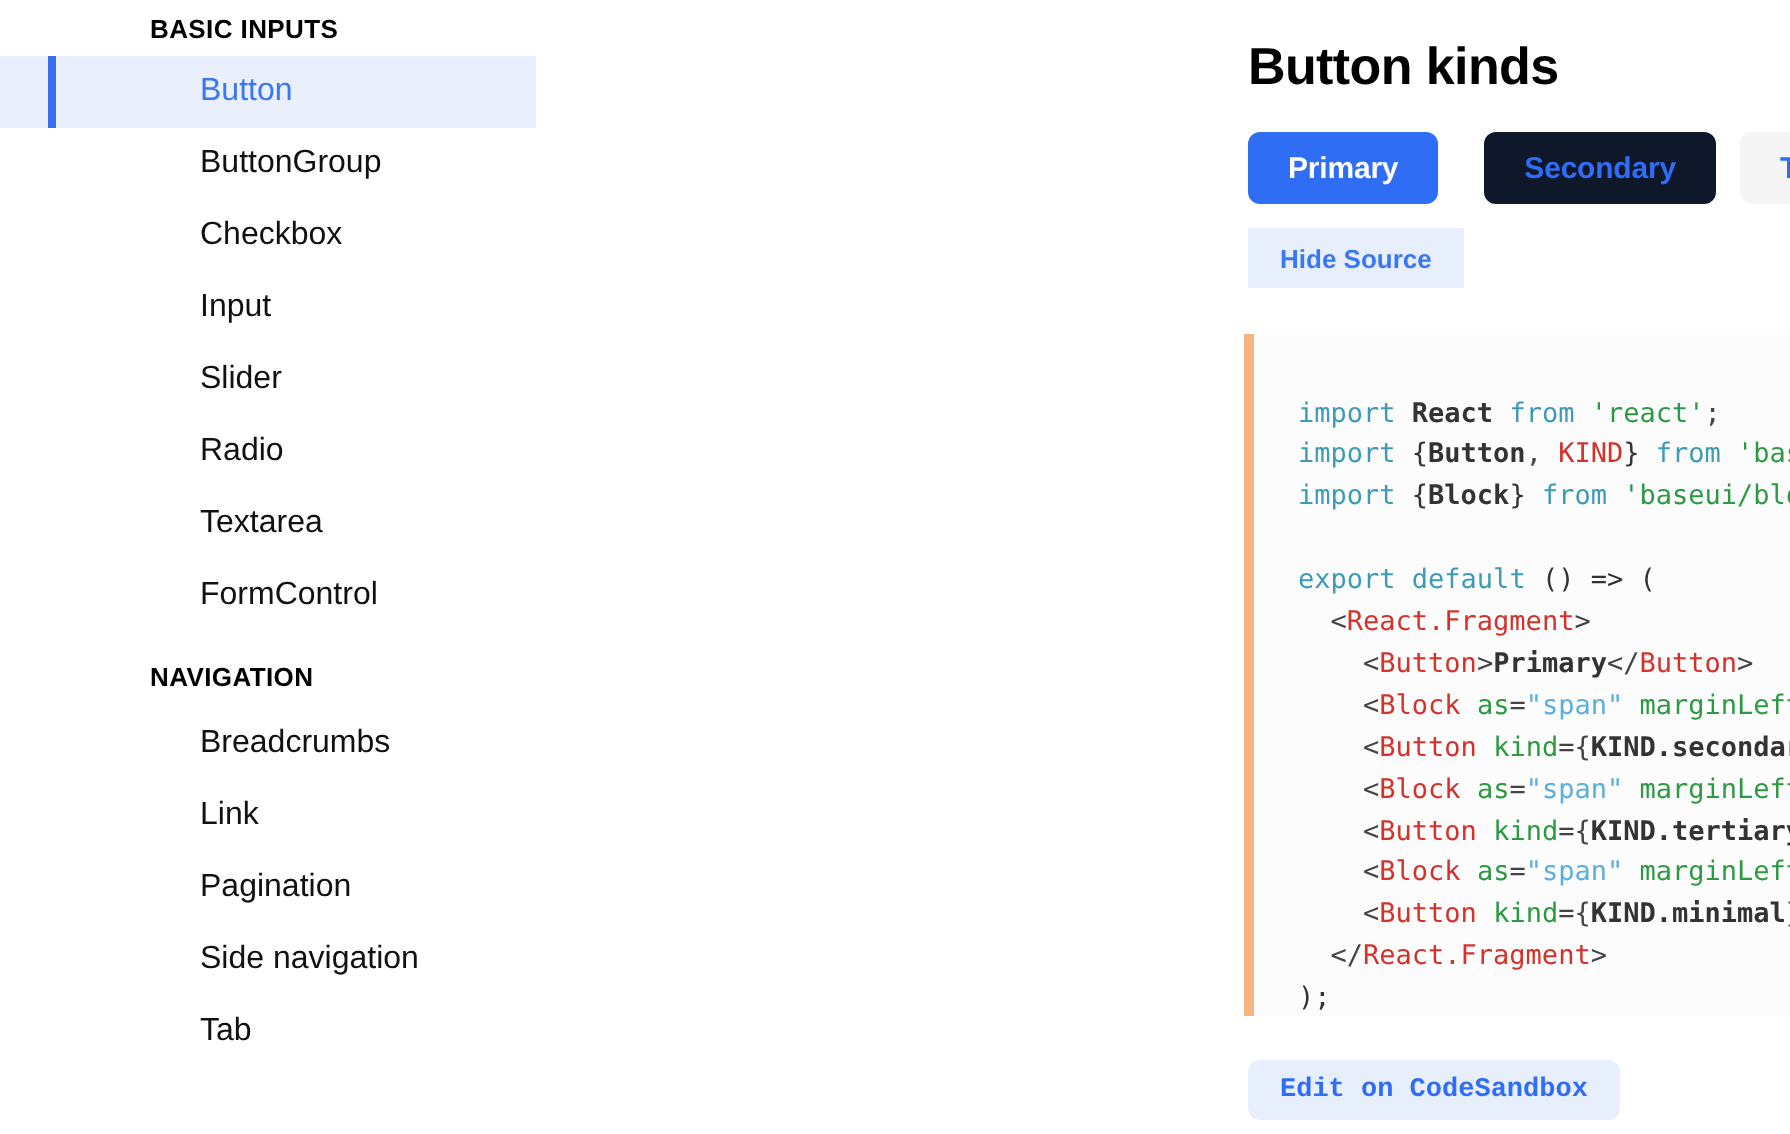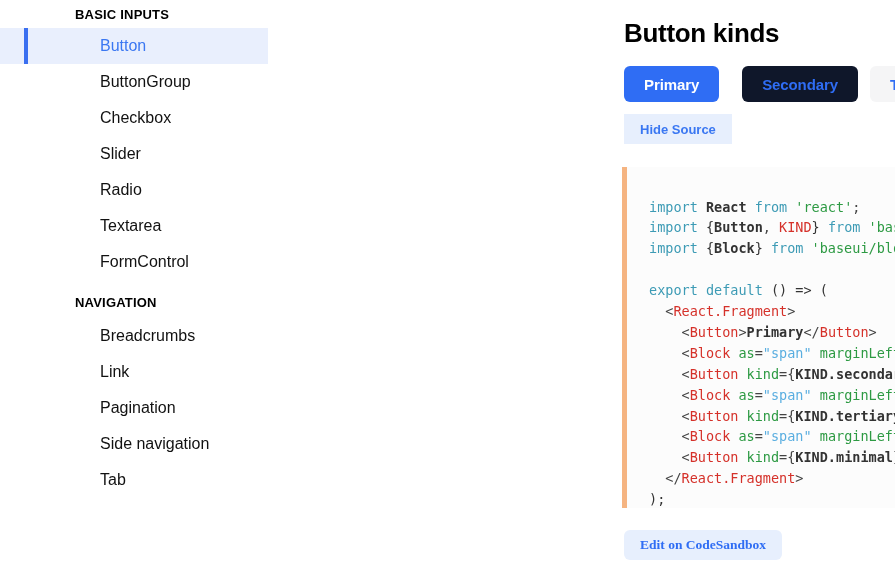--- a/index.html
+++ b/index.html
@@ -174,39 +174,40 @@
   .bottom-row {
     position: absolute;
     left: 324px;
     top: 530px;
   }
   .sandbox-btn {
     border: none;
     border-radius: 6px;
     background: #e7effd;
     color: #2f6df4;
-    font-family: Liberation Serif, serif;
+    font-family: Liberation Mono, monospace;
     font-size: 13.5px;
     font-weight: bold;
     height: 30px;
     padding: 0 16px;
     cursor: pointer;
     white-space: nowrap;
   }
 </style>
 </head>
 <body>
 
 <div id="app">
 
   <nav id="sidebar">
       <div class="nav-section-title first">BASIC INPUTS</div>
       <div class="nav-item active"><span>Button</span></div>
       <div class="nav-item"><span>ButtonGroup</span></div>
       <div class="nav-item"><span>Checkbox</span></div>
+      <div class="nav-item"><span>Input</span></div>
       <div class="nav-item"><span>Slider</span></div>
       <div class="nav-item"><span>Radio</span></div>
       <div class="nav-item"><span>Textarea</span></div>
       <div class="nav-item"><span>FormControl</span></div>
       <div class="nav-section-title second">NAVIGATION</div>
       <div class="nav-item"><span>Breadcrumbs</span></div>
       <div class="nav-item"><span>Link</span></div>
       <div class="nav-item"><span>Pagination</span></div>
       <div class="nav-item"><span>Side navigation</span></div>
       <div class="nav-item"><span>Tab</span></div>

